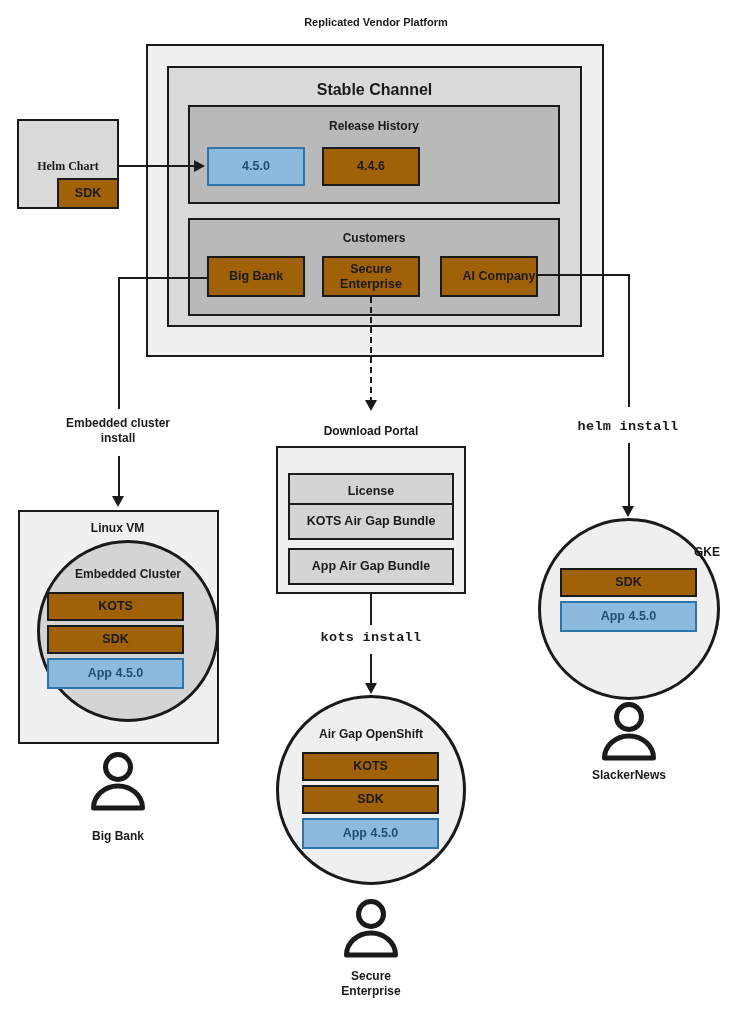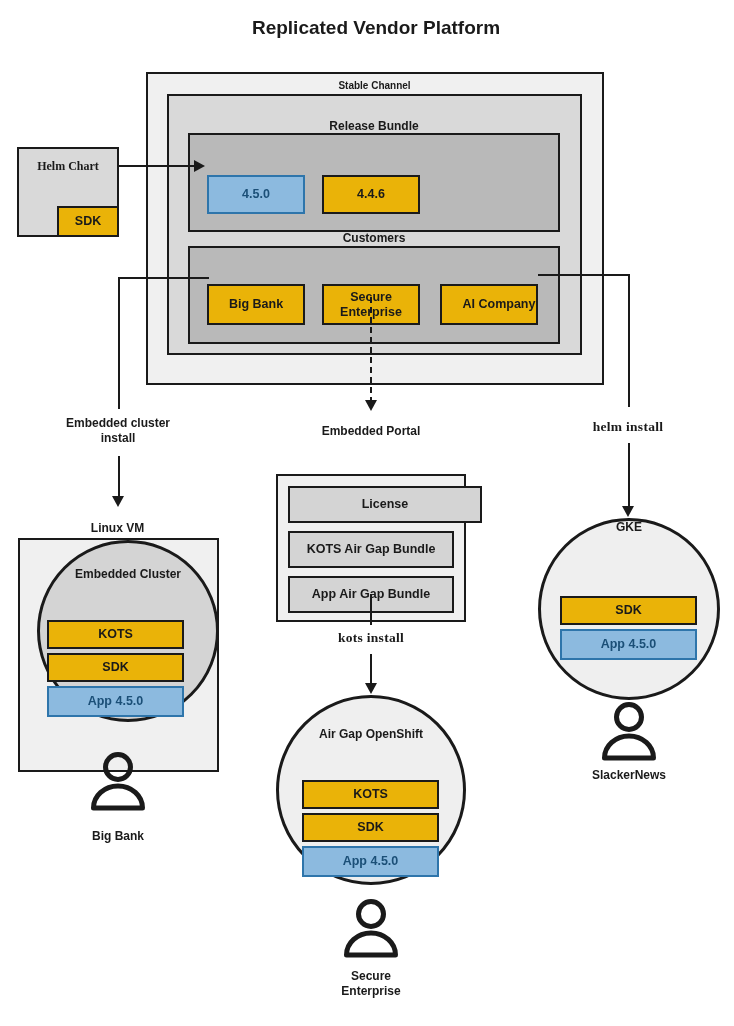--- a/index.html
+++ b/index.html
@@ -25,45 +25,44 @@
     position: absolute;
     box-sizing: border-box;
     text-align: center;
     color: #1a1a1a;
     font-weight: bold;
     line-height: 1.22;
     white-space: pre-line;
     font-family: "Liberation Sans", sans-serif;
   }
   .lbl.mono {
-    font-family: Liberation Serif, serif;
+    font-family: Liberation Mono, monospace;
     letter-spacing: 0.3px;
   }
-  .title-lg { font-size: 19px; }
-  .title-md { font-size: 10px; }
+  .title-lg { font-size: 11px; }
+  .title-md { font-size: 16px; }
   .title-sm { font-size: 12px; }
   .cmd { font-size: 13.5px; }
 
   
   .box {
     position: absolute;
     box-sizing: border-box;
     border: 2px solid #1a1a1a;
     display: flex;
     align-items: center;
     justify-content: center;
     text-align: center;
     font-weight: bold;
     color: #1a1a1a;
     font-size: 12.5px;
     line-height: 1.2;
     white-space: pre-line;
-    margin-top: 28px;
-  }
-  .fill-white { background: #eab308; }
+  }
+  .fill-white { background: #a16207; }
   .fill-l1 { background: #f0f0f0; }
   .fill-l2 { background: #d9d9d9; }
   .fill-l3 { background: #b9b9b9; }
   .fill-l4 { background: #d4d4d4; }
   .fill-blue {
     background: #8cbadf;
     border-color: #2e75ab;
     color: #1b4f77;
   }
   .container-box {
@@ -120,21 +119,21 @@
 
   <div class="lbl title-lg" style="left:186px; top:16px; width:380px;">Replicated Vendor Platform</div>
 
   <div class="box container-box fill-l1" style="left:146px; top:44px; width:458px; height:313px;"></div>
 
   <div class="box container-box fill-l2" style="left:167px; top:66px; width:415px; height:261px;"></div>
 
   <div class="lbl title-md" style="left:167px; top:80px; width:415px;">Stable Channel</div>
 
   <div class="box container-box fill-l3" style="left:188px; top:105px; width:372px; height:99px;"></div>
-  <div class="lbl title-sm" style="left:188px; top:119px; width:372px;">Release Bundle</div>
+  <div class="lbl title-sm" style="left:188px; top:119px; width:372px;">Release History</div>
 
   <div class="box fill-blue" style="left:207px; top:147px; width:98px; height:39px;">4.5.0</div>
   <div class="box fill-white" style="left:322px; top:147px; width:98px; height:39px;">4.4.6</div>
 
   <div class="box container-box fill-l3" style="left:188px; top:218px; width:372px; height:98px;"></div>
   <div class="lbl title-sm" style="left:188px; top:231px; width:372px;">Customers</div>
 
   <div class="box fill-white" style="left:207px; top:256px; width:98px; height:41px;">Big Bank</div>
   <div class="box fill-white" style="left:322px; top:256px; width:98px; height:41px;">Secure
 Enterprise</div>
@@ -164,24 +163,24 @@
 
   <svg class="person" style="left:87px; top:752px;" width="62" height="60" viewBox="0 0 62 60">
     <circle cx="31" cy="15" r="12.5" fill="none" stroke="#1a1a1a" stroke-width="5"></circle>
     <path d="M6.5 56 A24.5 22 0 0 1 55.5 56 Z" fill="none" stroke="#1a1a1a" stroke-width="5" stroke-linejoin="round"></path>
   </svg>
   <div class="lbl title-sm" style="left:38px; top:829px; width:160px;">Big Bank</div>
 
   <div class="dash-v" style="left:370px; top:297px; height:106px;"></div>
   <div class="arrow-down" style="left:365px; top:400px;"></div>
 
-  <div class="lbl title-sm" style="left:281px; top:424px; width:180px;">Embedded Portal</div>
+  <div class="lbl title-sm" style="left:281px; top:424px; width:180px;">Download Portal</div>
 
   <div class="box container-box fill-l1" style="left:276px; top:446px; width:190px; height:148px;"></div>
-  <div class="box fill-l4" style="left:288px; top:458px; width:194px; height:37px;">License</div>
+  <div class="box fill-l4" style="left:288px; top:473px; width:166px; height:37px;">License</div>
   <div class="box fill-l4" style="left:288px; top:503px; width:166px; height:37px;">KOTS Air Gap Bundle</div>
   <div class="box fill-l4" style="left:288px; top:548px; width:166px; height:37px;">App Air Gap Bundle</div>
 
   <div class="line-v" style="left:370px; top:594px; height:31px;"></div>
   <div class="lbl cmd mono" style="left:281px; top:630px; width:180px;">kots install</div>
   <div class="line-v" style="left:370px; top:654px; height:31px;"></div>
   <div class="arrow-down" style="left:365px; top:683px;"></div>
 
   <div class="circle light" style="left:276px; top:695px; width:190px; height:190px;"></div>
   <div class="lbl title-sm" style="left:276px; top:727px; width:190px;">Air Gap OpenShift</div>
@@ -196,21 +195,21 @@
   <div class="lbl title-sm" style="left:291px; top:969px; width:160px;">Secure
 Enterprise</div>
 
   <div class="line-h" style="left:538px; top:274px; width:92px;"></div>
   <div class="line-v" style="left:628px; top:274px; height:133px;"></div>
   <div class="lbl cmd mono" style="left:548px; top:419px; width:160px;">helm install</div>
   <div class="line-v" style="left:628px; top:443px; height:65px;"></div>
   <div class="arrow-down" style="left:622px; top:506px;"></div>
 
   <div class="circle light" style="left:538px; top:518px; width:182px; height:182px;"></div>
-  <div class="lbl title-sm" style="left:538px; top:520px; width:182px;">GKE</div>
+  <div class="lbl title-sm" style="left:538px; top:545px; width:182px;text-align:right;">GKE</div>
   <div class="box fill-white" style="left:560px; top:568px; width:137px; height:29px;">SDK</div>
   <div class="box fill-blue" style="left:560px; top:601px; width:137px; height:31px;">App 4.5.0</div>
 
   <svg class="person" style="left:598px; top:702px;" width="62" height="60" viewBox="0 0 62 60">
     <circle cx="31" cy="15" r="12.5" fill="none" stroke="#1a1a1a" stroke-width="5"></circle>
     <path d="M6.5 56 A24.5 22 0 0 1 55.5 56 Z" fill="none" stroke="#1a1a1a" stroke-width="5" stroke-linejoin="round"></path>
   </svg>
   <div class="lbl title-sm" style="left:549px; top:768px; width:160px;">SlackerNews</div>
 
 </div>

